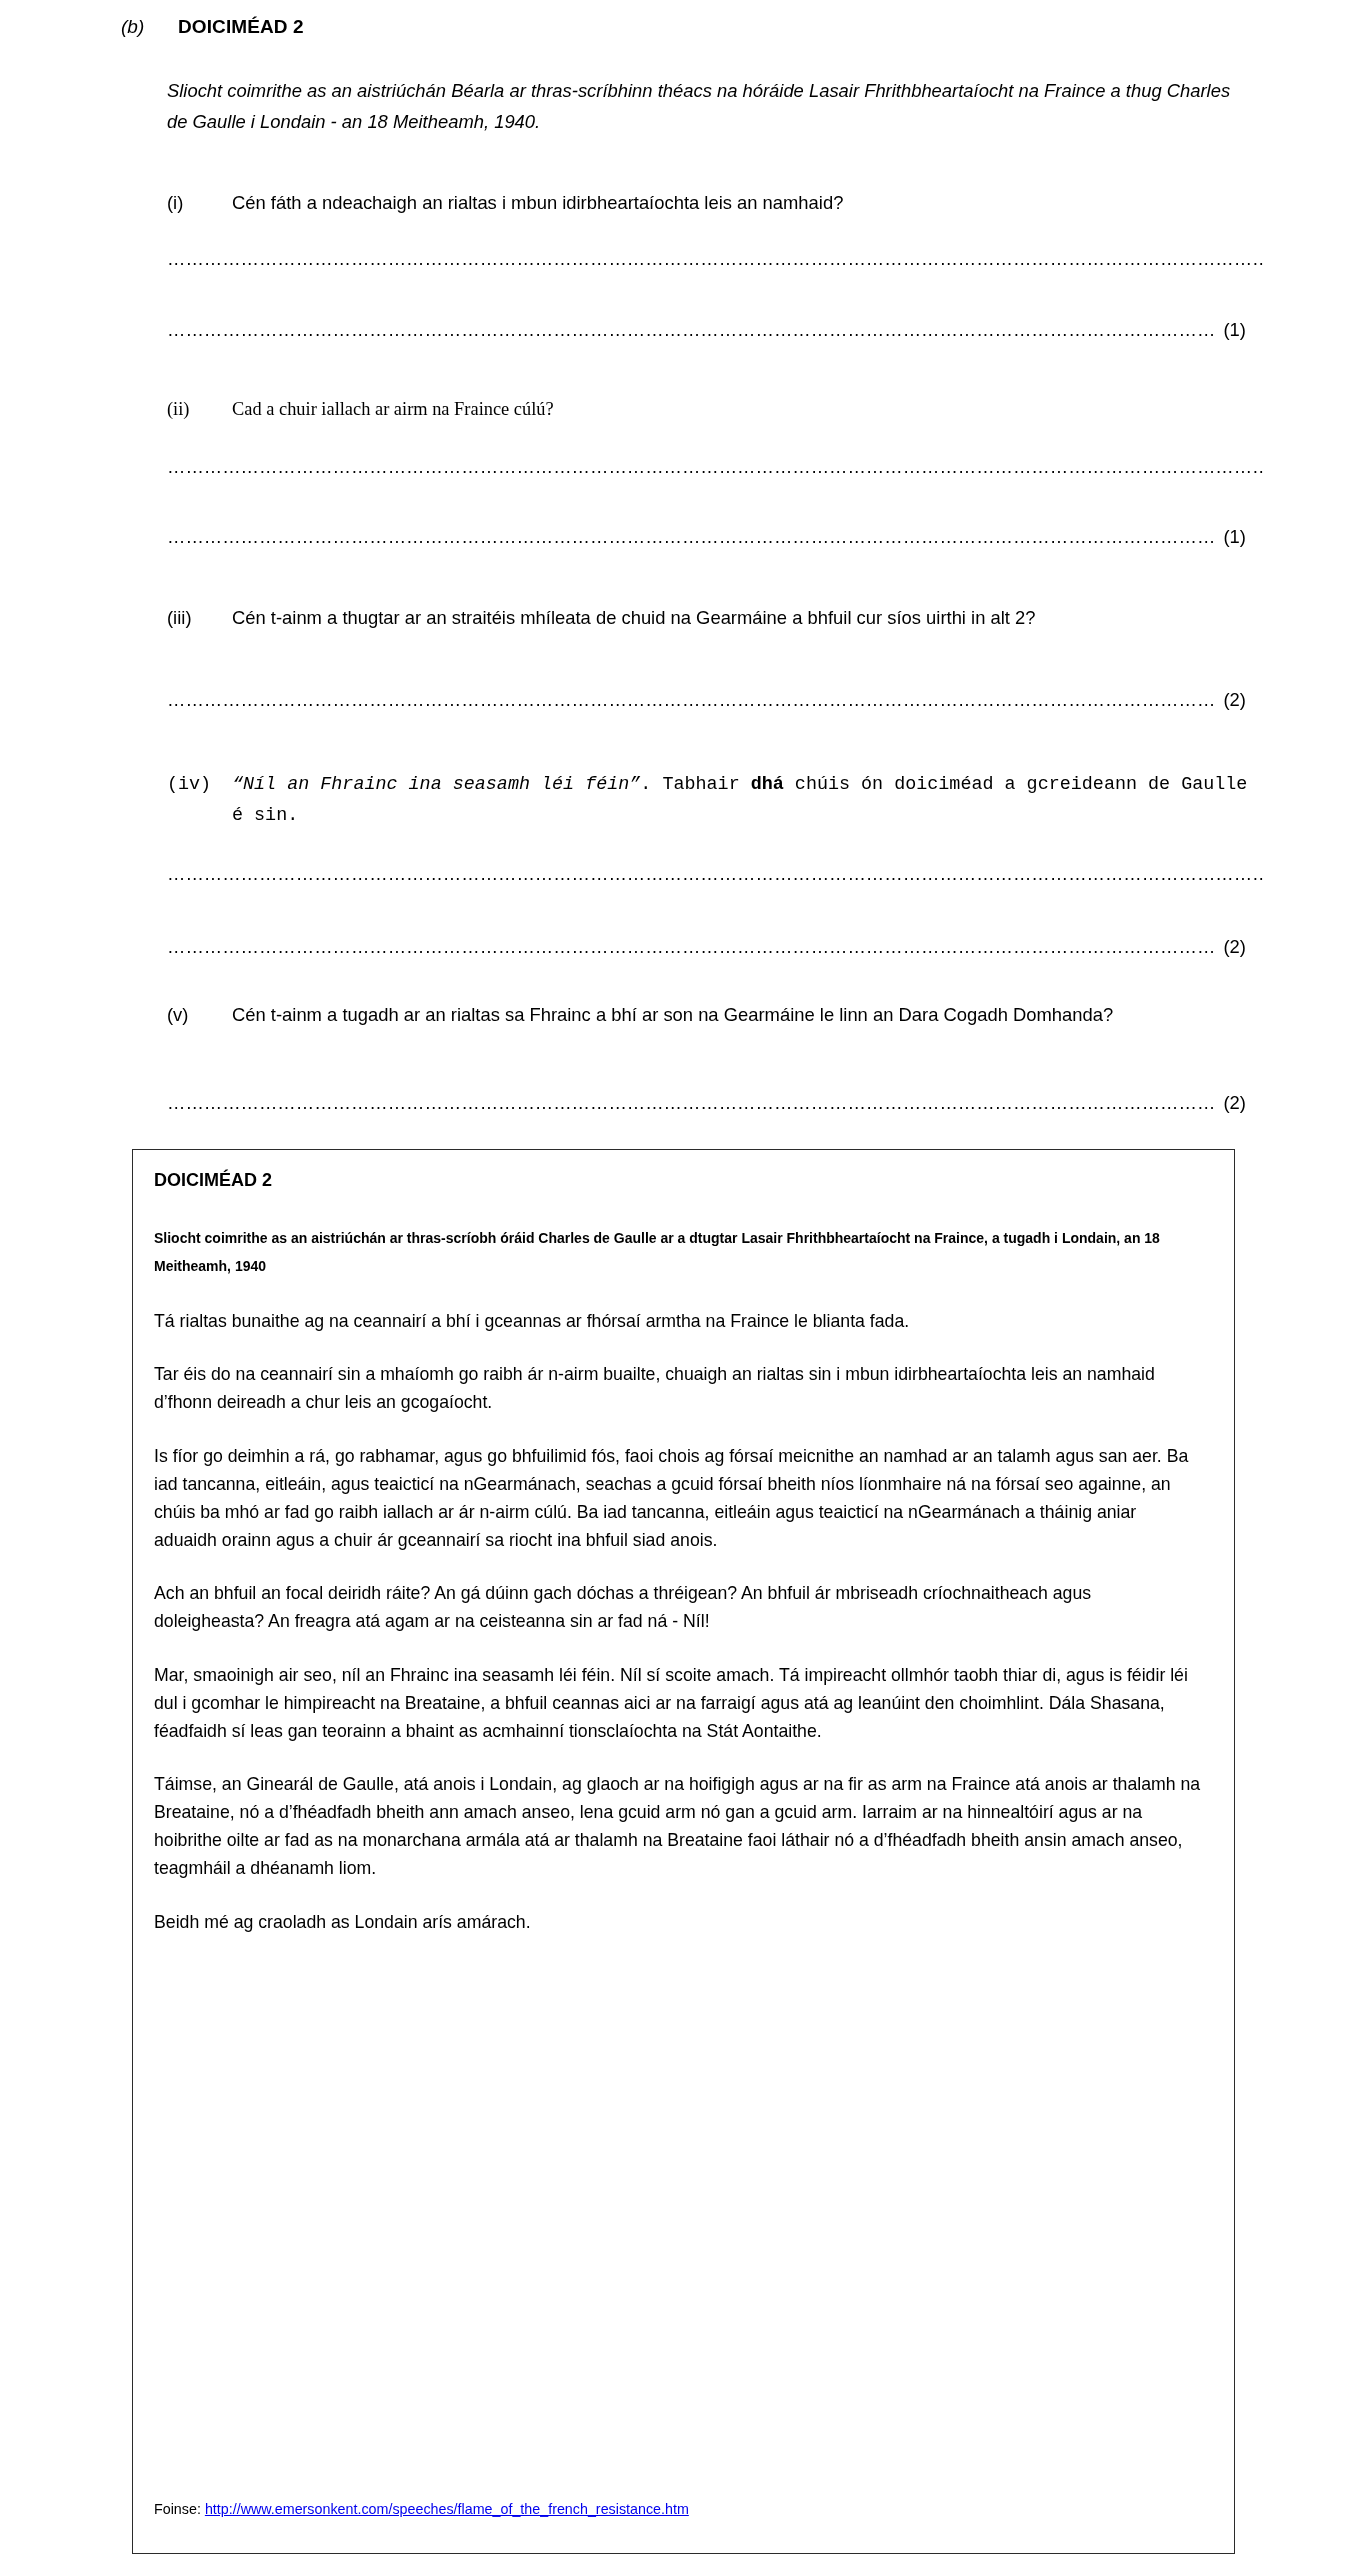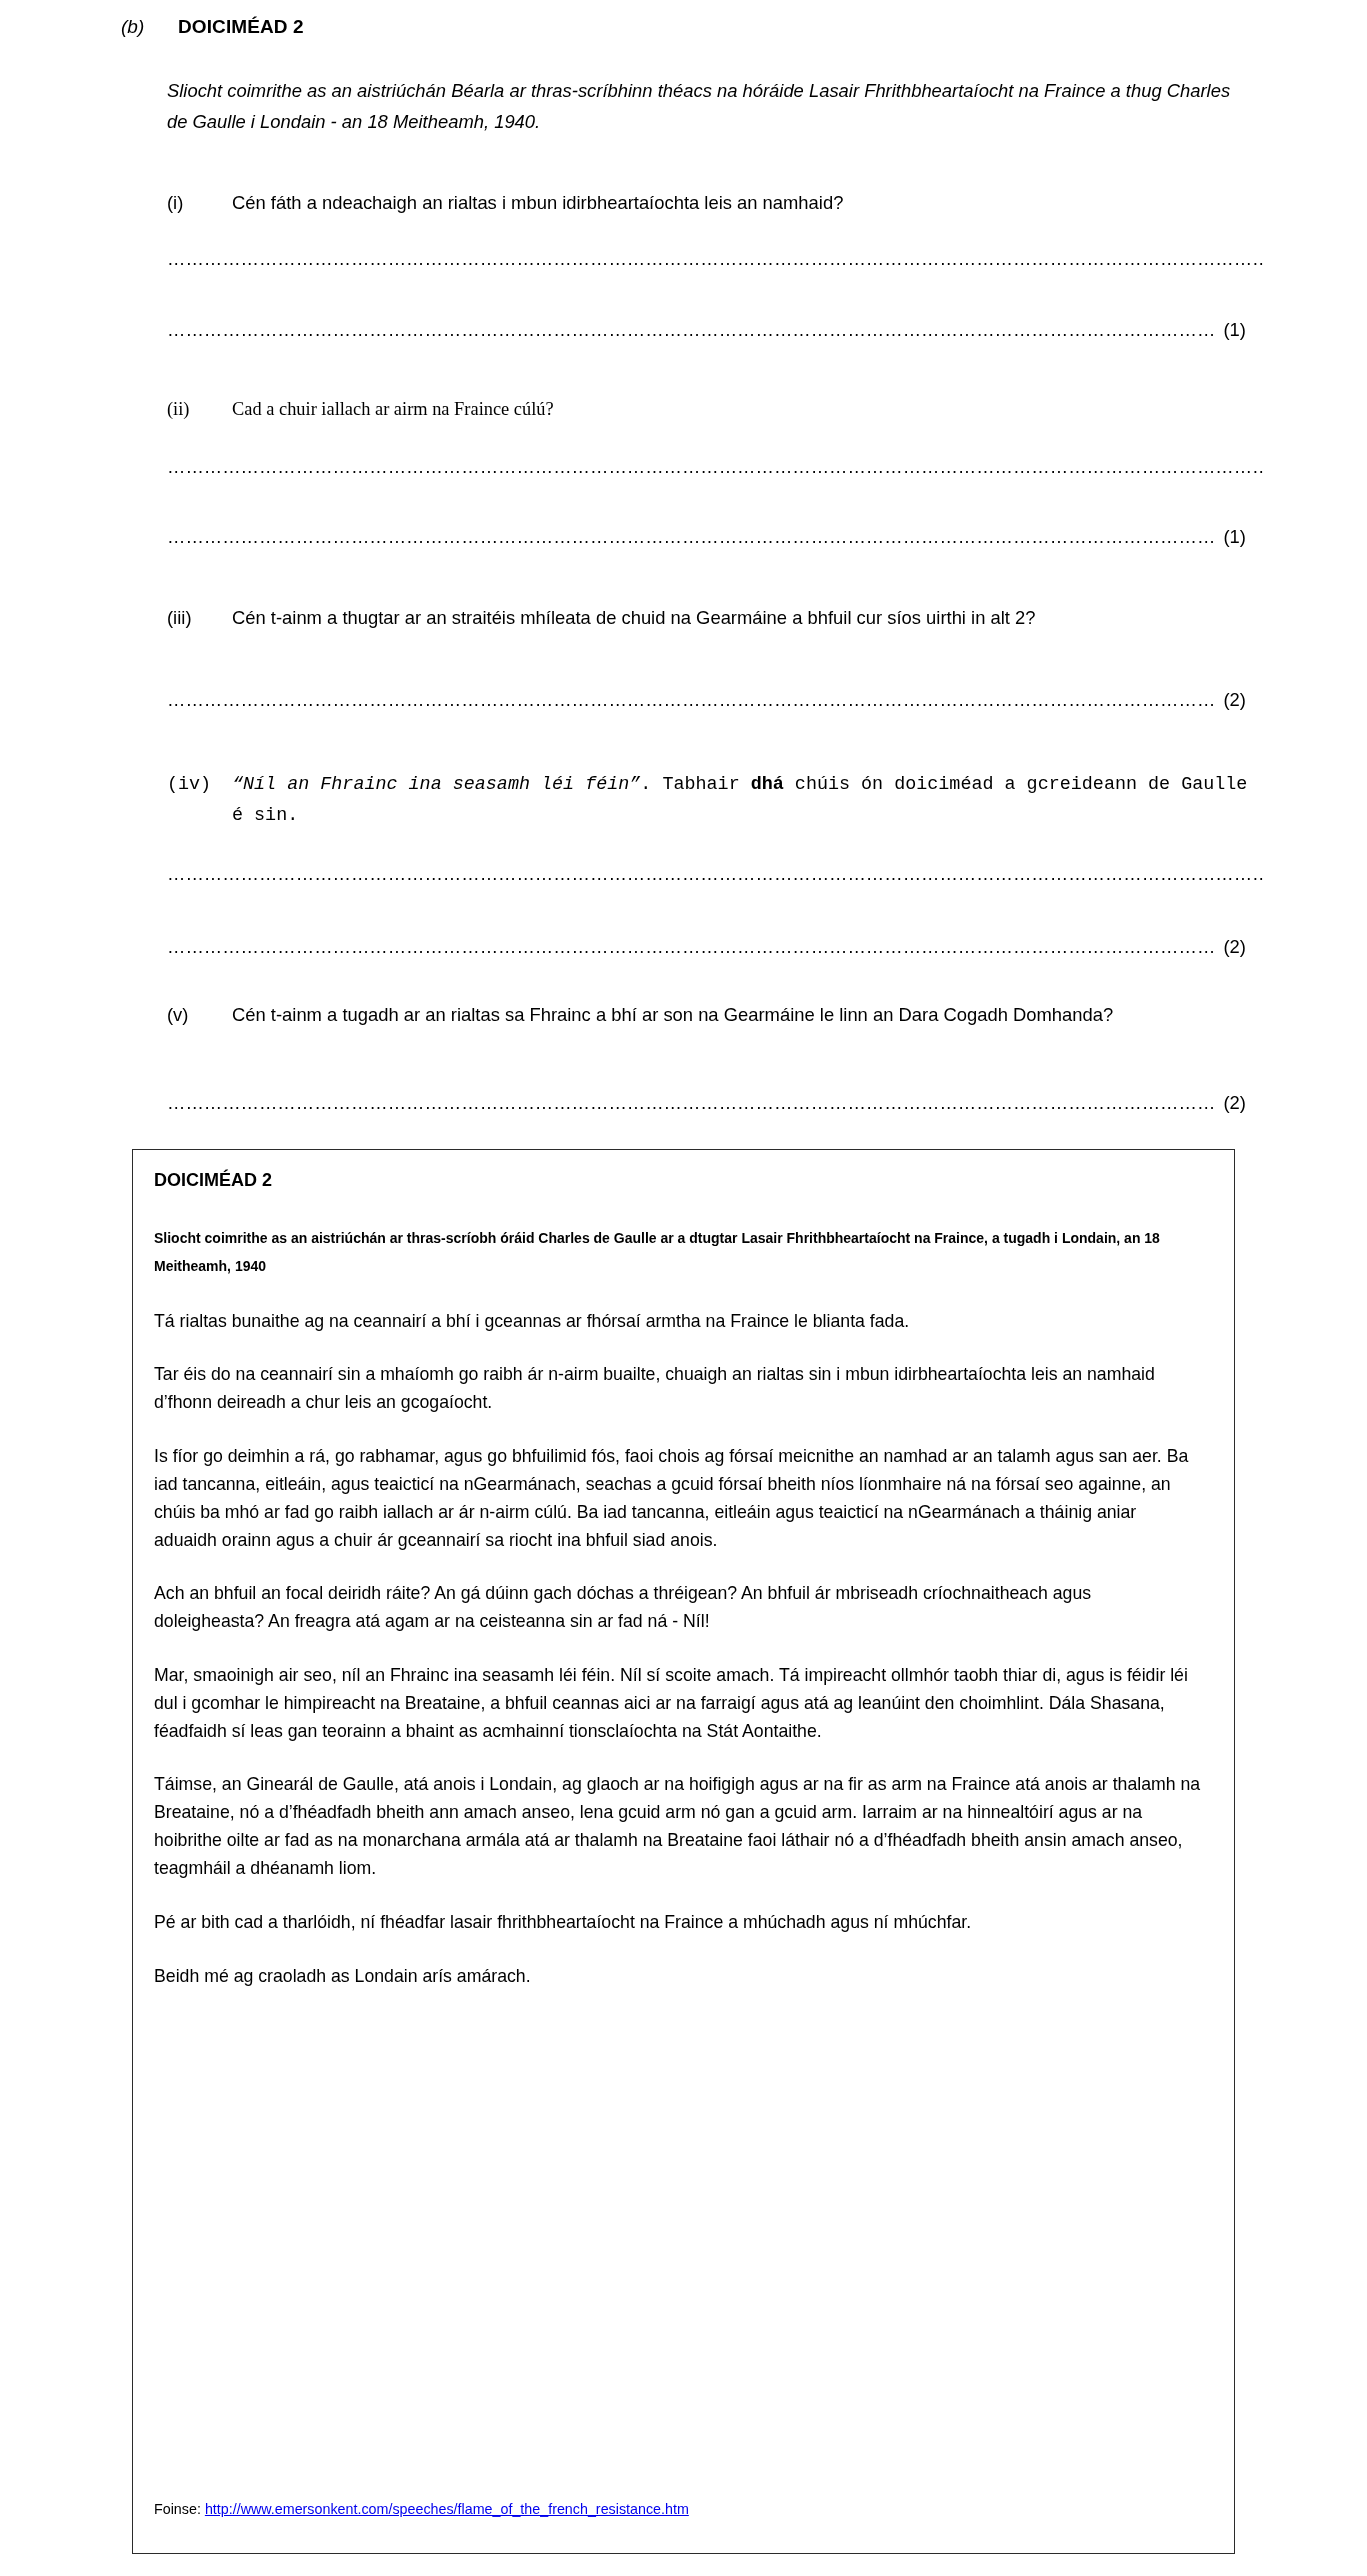--- a/index.html
+++ b/index.html
@@ -234,21 +234,20 @@
 <div class="docbox">
   <div class="docbox-inner">
     <div class="doc-title">DOICIMÉAD 2</div>
     <div class="doc-sub">Sliocht coimrithe as an aistriúchán ar thras-scríobh óráid Charles de Gaulle ar a dtugtar Lasair Fhrithbheartaíocht na Fraince, a tugadh i Londain, an 18 Meitheamh, 1940</div>
     <p class="doc-p narrow">Tá rialtas bunaithe ag na ceannairí a bhí i gceannas ar fhórsaí armtha na Fraince le blianta fada.</p>
     <p class="doc-p">Tar éis do na ceannairí sin a mhaíomh go raibh ár n-airm buailte, chuaigh an rialtas sin i mbun idirbheartaíochta leis an namhaid d’fhonn deireadh a chur leis an gcogaíocht.</p>
     <p class="doc-p">Is fíor go deimhin a rá, go rabhamar, agus go bhfuilimid fós, faoi chois ag fórsaí meicnithe an namhad ar an talamh agus san aer. Ba iad tancanna, eitleáin, agus teaicticí na nGearmánach, seachas a gcuid fórsaí bheith níos líonmhaire ná na fórsaí seo againne, an chúis ba mhó ar fad go raibh iallach ar ár n-airm cúlú. Ba iad tancanna, eitleáin agus teaicticí na nGearmánach a tháinig aniar aduaidh orainn agus a chuir ár gceannairí sa riocht ina bhfuil siad anois.</p>
     <p class="doc-p">Ach an bhfuil an focal deiridh ráite? An gá dúinn gach dóchas a thréigean? An bhfuil ár mbriseadh críochnaitheach agus doleigheasta? An freagra atá agam ar na ceisteanna sin ar fad ná - Níl!</p>
     <p class="doc-p">Mar, smaoinigh air seo, níl an Fhrainc ina seasamh léi féin. Níl sí scoite amach. Tá impireacht ollmhór taobh thiar di, agus is féidir léi dul i gcomhar le himpireacht na Breataine, a bhfuil ceannas aici ar na farraigí agus atá ag leanúint den choimhlint. Dála Shasana, féadfaidh sí leas gan teorainn a bhaint as acmhainní tionsclaíochta na Stát Aontaithe.</p>
     <p class="doc-p">Táimse, an Ginearál de Gaulle, atá anois i Londain, ag glaoch ar na hoifigigh agus ar na fir as arm na Fraince atá anois ar thalamh na Breataine, nó a d’fhéadfadh bheith ann amach anseo, lena gcuid arm nó gan a gcuid arm. Iarraim ar na hinnealtóirí agus ar na hoibrithe oilte ar fad as na monarchana armála atá ar thalamh na Breataine faoi láthair nó a d’fhéadfadh bheith ansin amach anseo, teagmháil a dhéanamh liom.</p>
-    <p class="doc-p">Pé ar bith cad a tharlóidh, ní fhéadfar lasair fhrithbheartaíocht na Fraince a mhúchadh agus ní mhúchfar.</p>
     <p class="doc-p">Beidh mé ag craoladh as Londain arís amárach.</p>
   </div>
   <div class="source">
     <span>Foinse:</span>
     <a href="#">http://www.emersonkent.com/speeches/flame_of_the_french_resistance.htm</a>
   </div>
 </div>
 
 
 </body></html>

